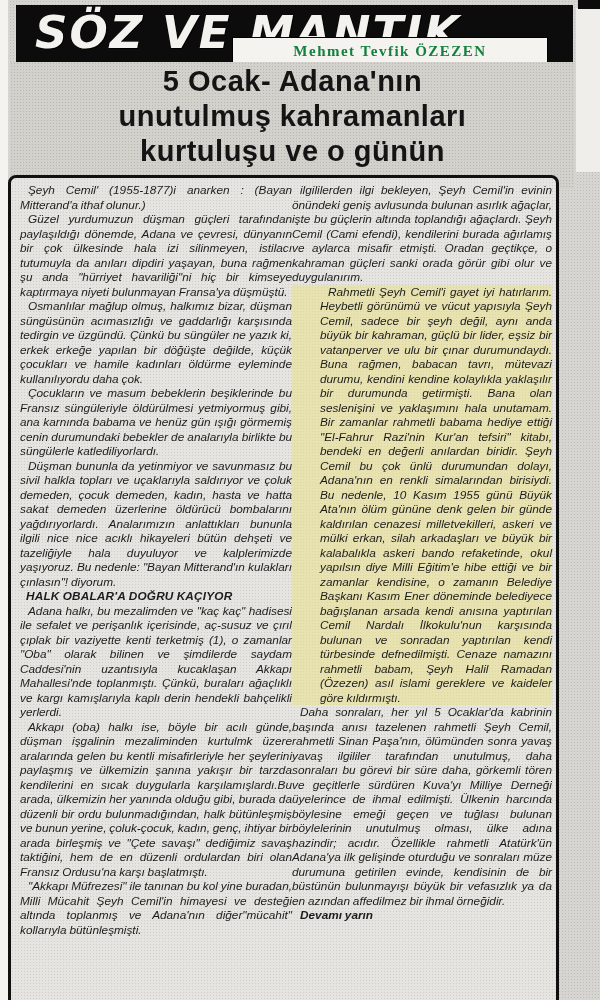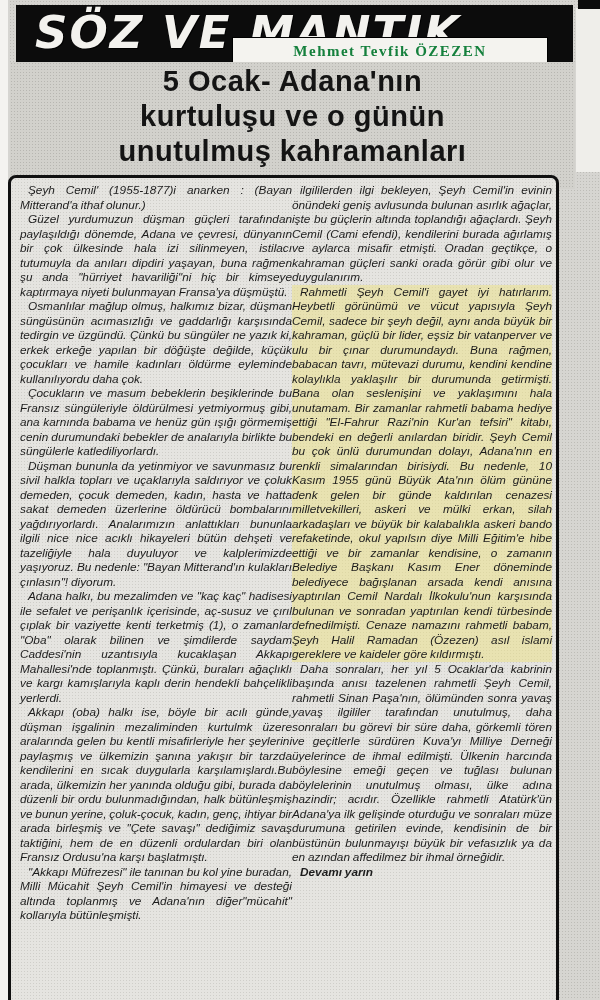--- a/index.html
+++ b/index.html
@@ -54,52 +54,53 @@
     background-image:radial-gradient(#cfcec9 0.5px, rgba(0,0,0,0) 0.6px);
     background-size:3px 3px;
     padding:5px 4px 4px 9px;
     display:flex;overflow:hidden;
   }
   .col{font-style:italic;font-size:11.8px;line-height:14.5px;text-align:justify;color:#1c1c1c;word-spacing:-0.4px;}
   .col-left{width:272px;flex:0 0 272px;}
   .col-right{flex:1 1 auto;min-width:0;}
   .col p{margin:0;text-indent:8px;}
   .col p.subhead{text-indent:6px;font-weight:600;letter-spacing:0.2px;}
-  .col p.highlighted{background:rgba(236,224,130,0.5);}
+  .col p.highlighted{background:rgba(236,224,130,0.5);padding-left:28px;}
   .col p.continuation{font-weight:700;}
 </style>
 </head>
 <body>
 
 <div class="white-strip"></div>
 <div class="white-corner"></div>
 <div class="corner-mark"></div>
 
 <div class="masthead">
   <h1 class="title">SÖZ VE MANTIK</h1>
 </div>
 <div class="left-accent"></div>
 
 <div class="byline-box">
   <span class="byline">Mehmet Tevfik ÖZEZEN</span>
 </div>
 
 <div class="headline-band">
   <p class="hl">5 Ocak- Adana'nın</p>
+  <p class="hl">unutulmuş kahramanları</p>
   <p class="hl">kurtuluşu ve o günün</p>
-  <p class="hl">unutulmuş kahramanları</p>
 </div>
 
 <div class="article-box">
   <div class="col col-left">
     <p>Şeyh Cemil' (1955-1877)i anarken : (Bayan Mitterand'a ithaf olunur.)</p>
     <p>Güzel yurdumuzun düşman güçleri tarafından paylaşıldığı dönemde, Adana ve çevresi, dünyanın bir çok ülkesinde hala izi silinmeyen, istilacı tutumuyla da anıları dipdiri yaşayan, buna rağmen şu anda "hürriyet havariliği"ni hiç bir kimseye kaptırmaya niyeti bulunmayan Fransa'ya düşmüştü.</p>
     <p>Osmanlılar mağlup olmuş, halkımız bizar, düşman süngüsünün acımasızlığı ve gaddarlığı karşısında tedirgin ve üzgündü. Çünkü bu süngüler ne yazık ki, erkek erkeğe yapılan bir döğüşte değilde, küçük çocukları ve hamile kadınları öldürme eyleminde kullanılıyordu daha çok.</p>
     <p>Çocukların ve masum bebeklerin beşiklerinde bu Fransız süngüleriyle öldürülmesi yetmiyormuş gibi, ana karnında babama ve henüz gün ışığı görmemiş cenin durumundaki bebekler de analarıyla birlikte bu süngülerle katlediliyorlardı.</p>
     <p>Düşman bununla da yetinmiyor ve savunmasız bu sivil halkla topları ve uçaklarıyla saldırıyor ve çoluk demeden, çocuk demeden, kadın, hasta ve hatta sakat demeden üzerlerine öldürücü bombalarını yağdırıyorlardı. Analarımızın anlattıkları bununla ilgili nice nice acıklı hikayeleri bütün dehşeti ve tazeliğiyle hala duyuluyor ve kalplerimizde yaşıyoruz. Bu nedenle: "Bayan Mitterand'ın kulakları çınlasın"! diyorum.</p>
+    <p class="subhead">HALK OBALAR'A DOĞRU KAÇIYOR</p>
     <p>Adana halkı, bu mezalimden ve "kaç kaç" hadisesi ile sefalet ve perişanlık içerisinde, aç-susuz ve çırıl çıplak bir vaziyette kenti terketmiş (1), o zamanlar "Oba" olarak bilinen ve şimdilerde saydam Caddesi'nin uzantısıyla kucaklaşan Akkapı Mahallesi'nde toplanmıştı. Çünkü, buraları ağaçlıklı ve kargı kamışlarıyla kaplı derin hendekli bahçelikli yerlerdi.</p>
     <p>Akkapı (oba) halkı ise, böyle bir acılı günde, düşman işgalinin mezaliminden kurtulmk üzere aralarında gelen bu kentli misafirleriyle her şeylerini paylaşmış ve ülkemizin şanına yakışır bir tarzda kendilerini en sıcak duygularla karşılamışlardı.Bu arada, ülkemizin her yanında olduğu gibi, burada da düzenli bir ordu bulunmadığından, halk bütünleşmiş ve bunun yerine, çoluk-çocuk, kadın, genç, ihtiyar bir arada birleşmiş ve "Çete savaşı" dediğimiz savaş taktiğini, hem de en düzenli ordulardan biri olan Fransız Ordusu'na karşı başlatmıştı.</p>
     <p>"Akkapı Müfrezesi" ile tanınan bu kol yine buradan, Milli Mücahit Şeyh Cemil'in himayesi ve desteği altında toplanmış ve Adana'nın diğer"mücahit" kollarıyla bütünleşmişti.</p>
   </div>
   <div class="col col-right">
     <p>ilgililerden ilgi bekleyen, Şeyh Cemil'in evinin önündeki geniş avlusunda bulunan asırlık ağaçlar, işte bu güçlerin altında toplandığı ağaçlardı. Şeyh Cemil (Cami efendi), kendilerini burada ağırlamış ve aylarca misafir etmişti. Oradan geçtikçe, o kahraman güçleri sanki orada görür gibi olur ve duygulanırım.</p>
     <p class="highlighted">Rahmetli Şeyh Cemil'i gayet iyi hatırlarım. Heybetli görünümü ve vücut yapısıyla Şeyh Cemil, sadece bir şeyh değil, aynı anda büyük bir kahraman, güçlü bir lider, eşsiz bir vatanperver ve ulu bir çınar durumundaydı. Buna rağmen, babacan tavrı, mütevazi durumu, kendini kendine kolaylıkla yaklaşılır bir durumunda getirmişti. Bana olan seslenişini ve yaklaşımını hala unutamam. Bir zamanlar rahmetli babama hediye ettiği "El-Fahrur Razi'nin Kur'an tefsiri" kitabı, bendeki en değerli anılardan biridir. Şeyh Cemil bu çok ünlü durumundan dolayı, Adana'nın en renkli simalarından birisiydi. Bu nedenle, 10 Kasım 1955 günü Büyük Ata'nın ölüm gününe denk gelen bir günde kaldırılan cenazesi milletvekilleri, askeri ve mülki erkan, silah arkadaşları ve büyük bir kalabalıkla askeri bando refaketinde, okul yapılsın diye Milli Eğitim'e hibe ettiği ve bir zamanlar kendisine, o zamanın Belediye Başkanı Kasım Ener döneminde belediyece bağışlanan arsada kendi anısına yaptırılan Cemil Nardalı İlkokulu'nun karşısında bulunan ve sonradan yaptırılan kendi türbesinde defnedilmişti. Cenaze namazını rahmetli babam, Şeyh Halil Ramadan (Özezen) asıl islami gereklere ve kaideler göre kıldırmıştı.</p>
     <p>Daha sonraları, her yıl 5 Ocaklar'da kabrinin başında anısı tazelenen rahmetli Şeyh Cemil, rahmetli Sinan Paşa'nın, ölümünden sonra yavaş yavaş ilgililer tarafından unutulmuş, daha sonraları bu görevi bir süre daha, görkemli tören ve geçitlerle sürdüren Kuva'yı Milliye Derneği üyelerince de ihmal edilmişti. Ülkenin harcında böylesine emeği geçen ve tuğlası bulunan böylelerinin unutulmuş olması, ülke adına hazindir; acıdır. Özellikle rahmetli Atatürk'ün Adana'ya ilk gelişinde oturduğu ve sonraları müze durumuna getirilen evinde, kendisinin de bir büstünün bulunmayışı büyük bir vefasızlık ya da en azından affedilmez bir ihmal örneğidir.</p>
     <p class="continuation">Devamı yarın</p>
 

